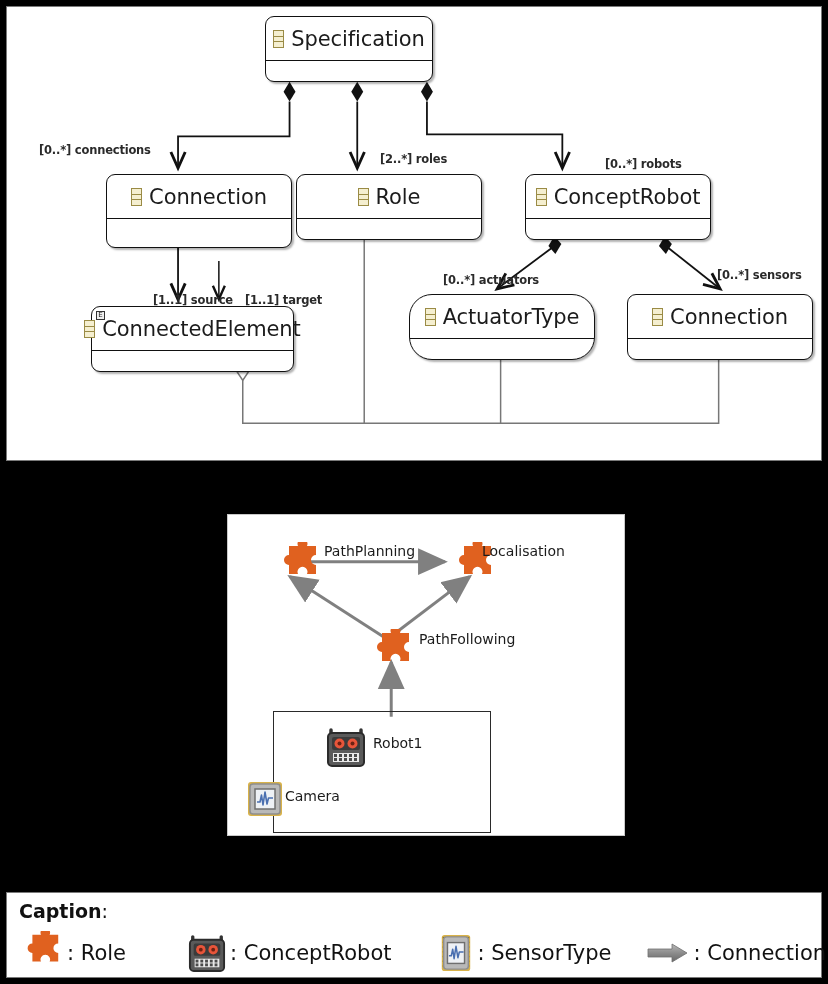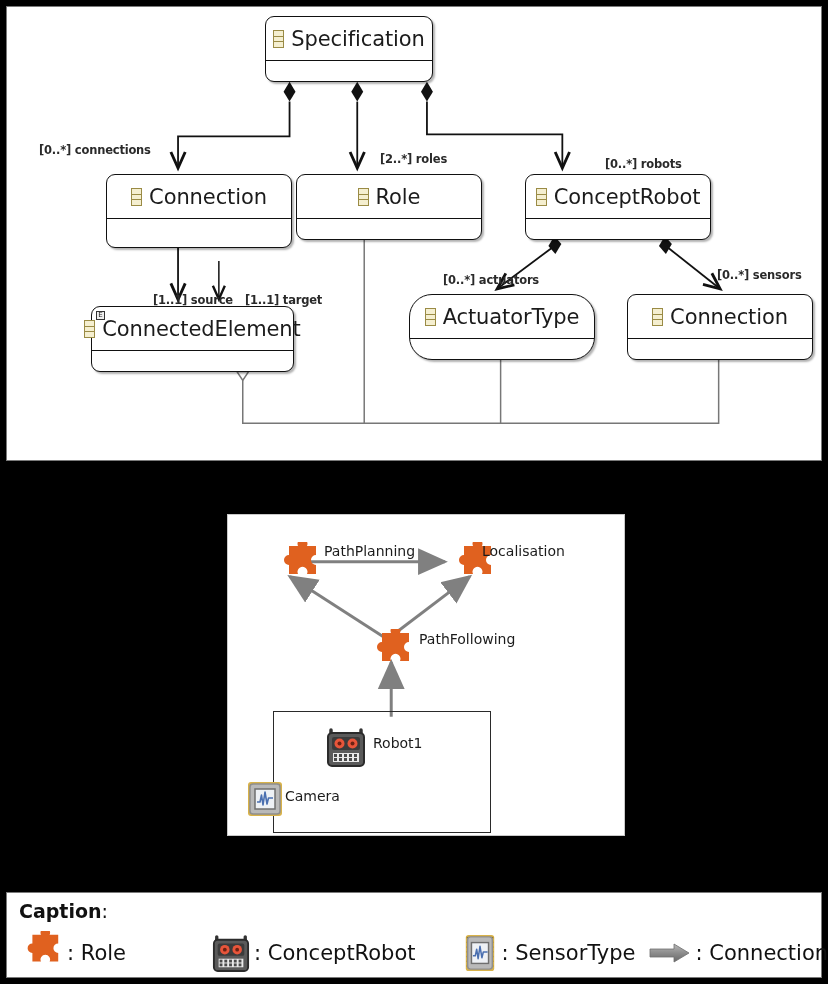--- a/index.html
+++ b/index.html
@@ -350,21 +350,21 @@
   <div class="node-label" style="left:57px;top:273px;">Camera</div>
 </div>
 
 <div class="panel" id="caption-panel">
   <div id="caption-title">
     <b>Caption</b><span>:</span>
   </div>
 
   <div class="legend-row">
 
-    <div class="legend-item" style="margin-right:86px;">
+    <div class="legend-item" style="margin-right:62px;">
       <span class="legend-ico" style="width:44px;height:44px;">
         <svg viewBox="0 0 46 46" width="44" height="44">
           <path d="M14,4 h9 a5,5 0 1 1 9,0 h9 v9 a5,5 0 1 0 0,10 v9 h-9 a5,5 0 1 0 -9,0 h-9 v-9 a5,5 0 1 1 0,-10 z" fill="#E0611F"></path>
         </svg>
       </span>
       <span class="legend-text">: Role</span>
     </div>
 
     <div class="legend-item" style="margin-right:46px;">
       <span class="legend-ico" style="width:38px;height:40px;">
@@ -388,21 +388,21 @@
               <rect x="13" y="32" width="3" height="3"></rect>
             <rect x="18" y="32" width="3" height="3"></rect>
               <rect x="23" y="32" width="3" height="3"></rect>
             <rect x="28" y="32" width="3" height="3"></rect>
           </g>
         </svg>
       </span>
       <span class="legend-text">: ConceptRobot</span>
     </div>
 
-    <div class="legend-item" style="margin-right:12px;">
+    <div class="legend-item" style="margin-right:34px;">
       <span class="legend-ico" style="width:36px;height:40px;">
         <svg viewBox="0 0 38 42" width="36" height="40">
           <rect x="4" y="2" width="30" height="38" rx="3" fill="#d8b24a"></rect>
           <g fill="#8a6f1e">
             <rect x="5" y="4" width="28" height="1.5"></rect>
               <rect x="5" y="9" width="28" height="1.5"></rect>
             <rect x="5" y="14" width="28" height="1.5"></rect>
               <rect x="5" y="19" width="28" height="1.5"></rect>
             <rect x="5" y="24" width="28" height="1.5"></rect>
               <rect x="5" y="29" width="28" height="1.5"></rect>

